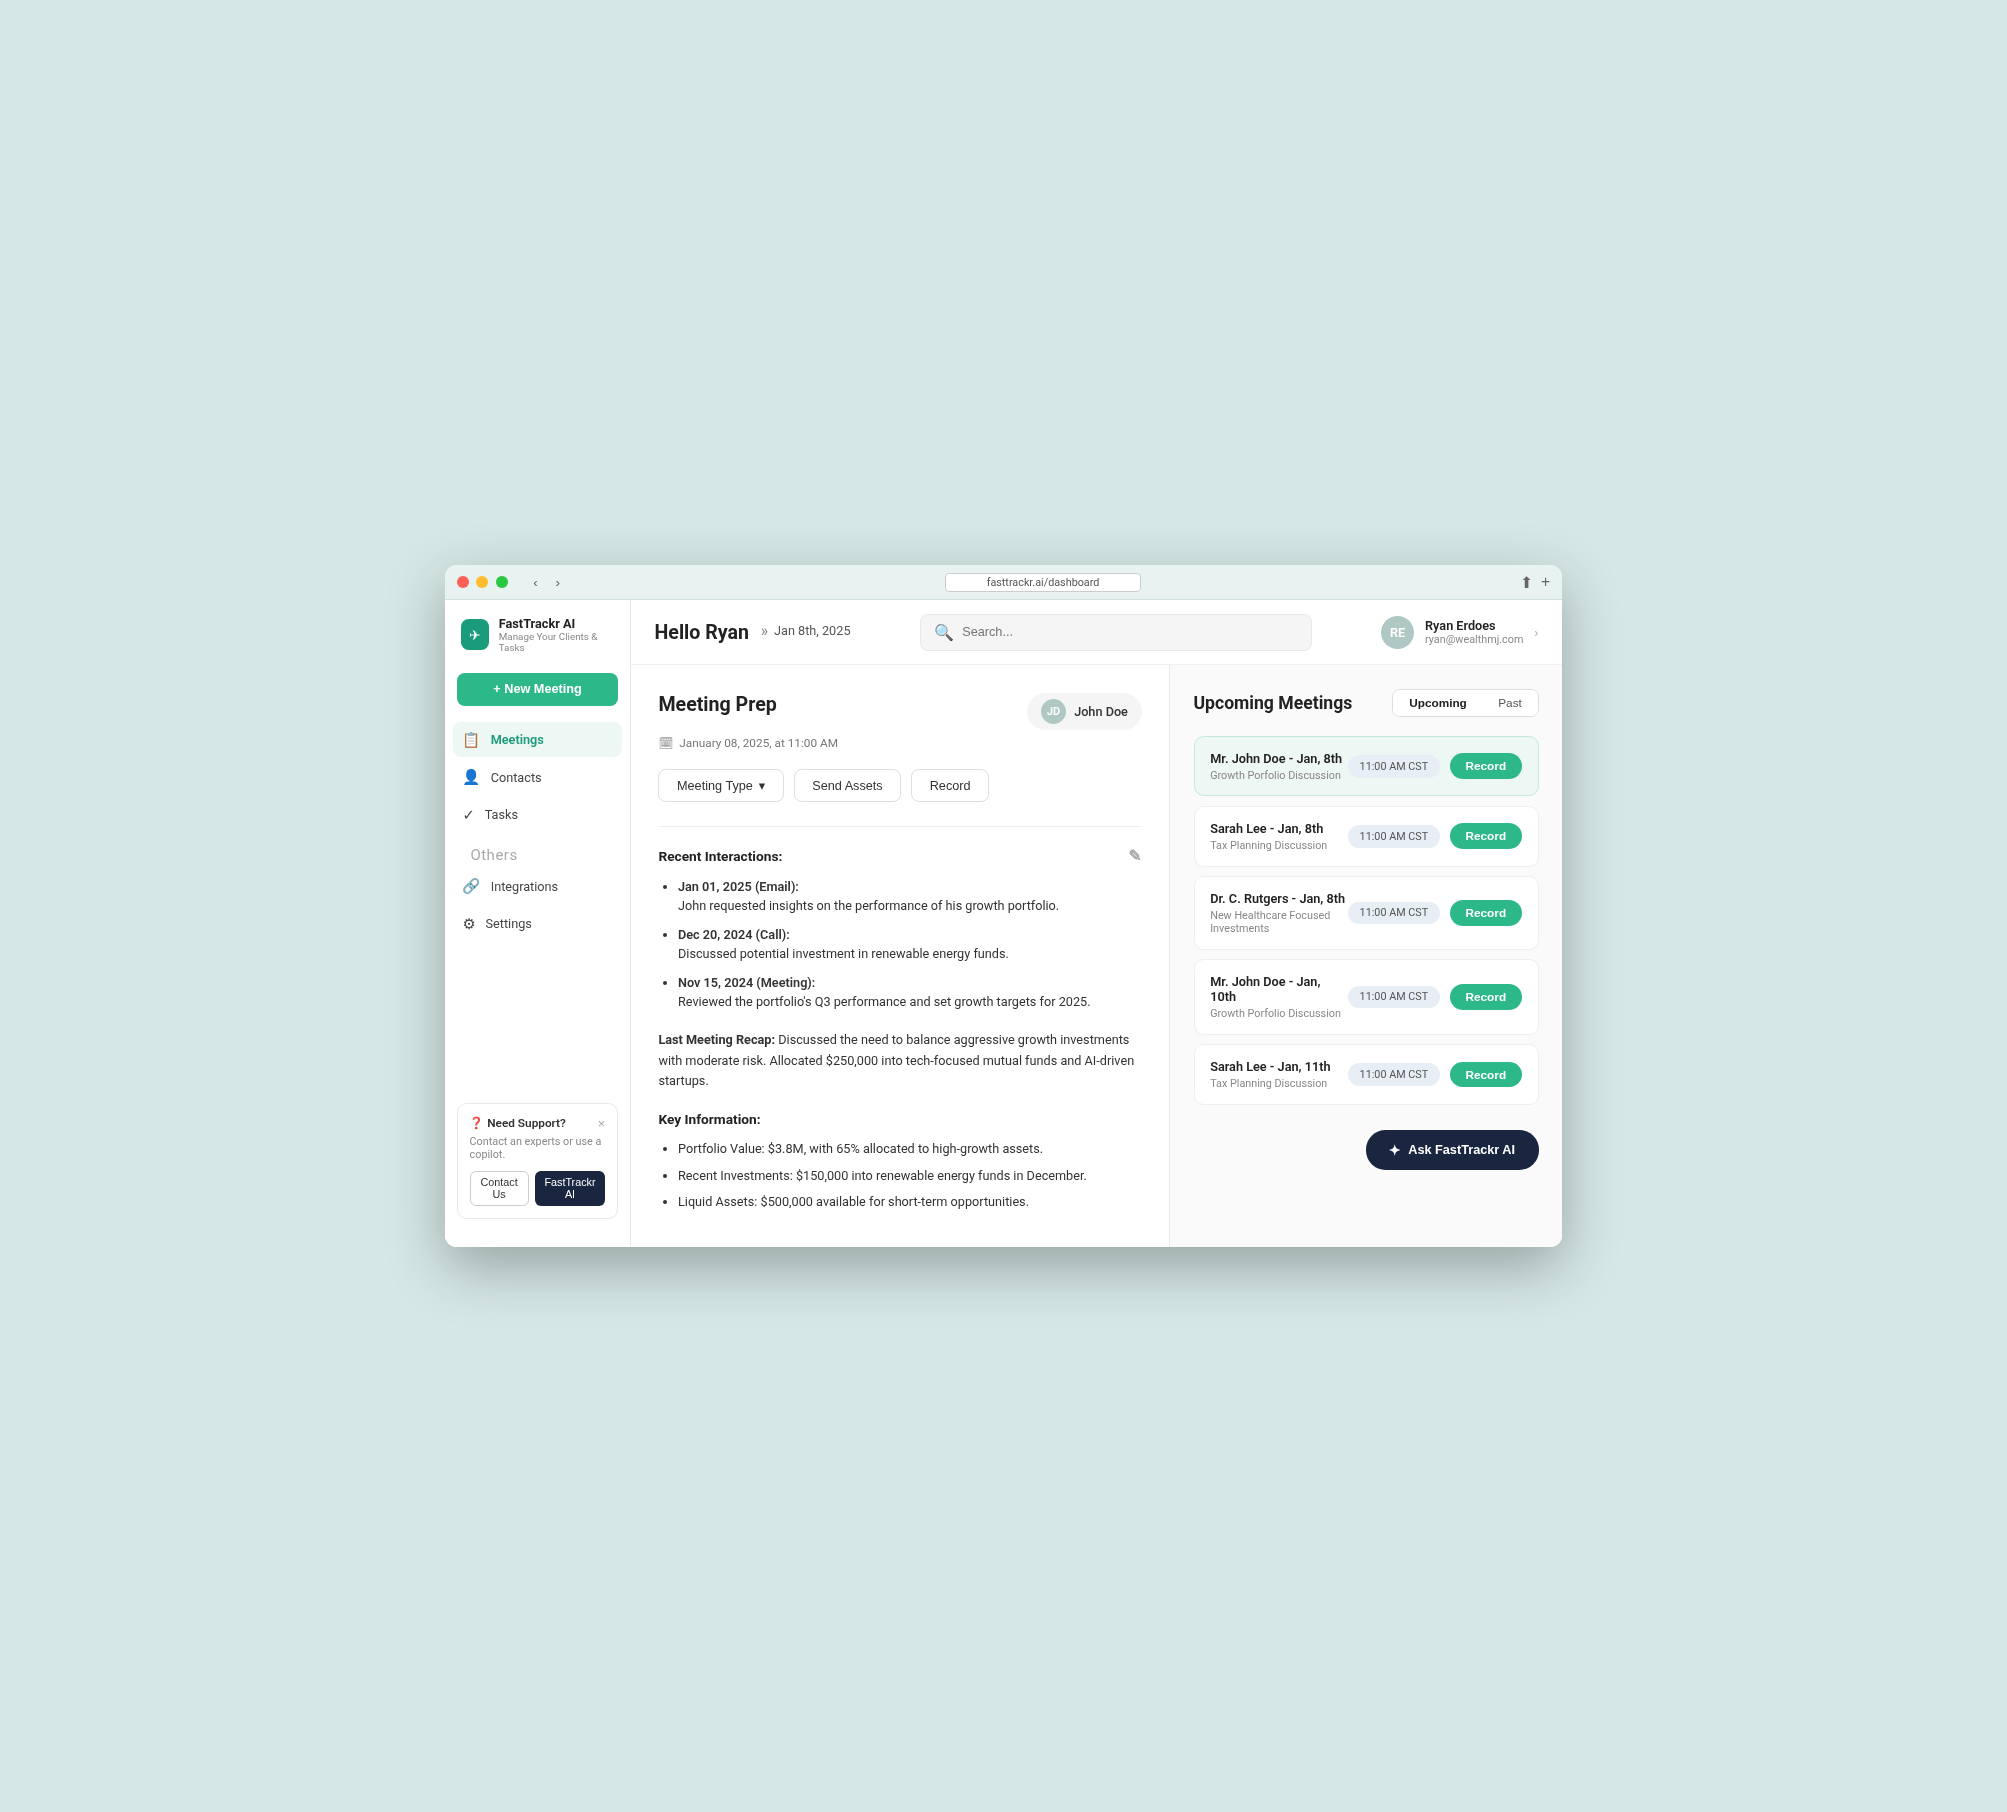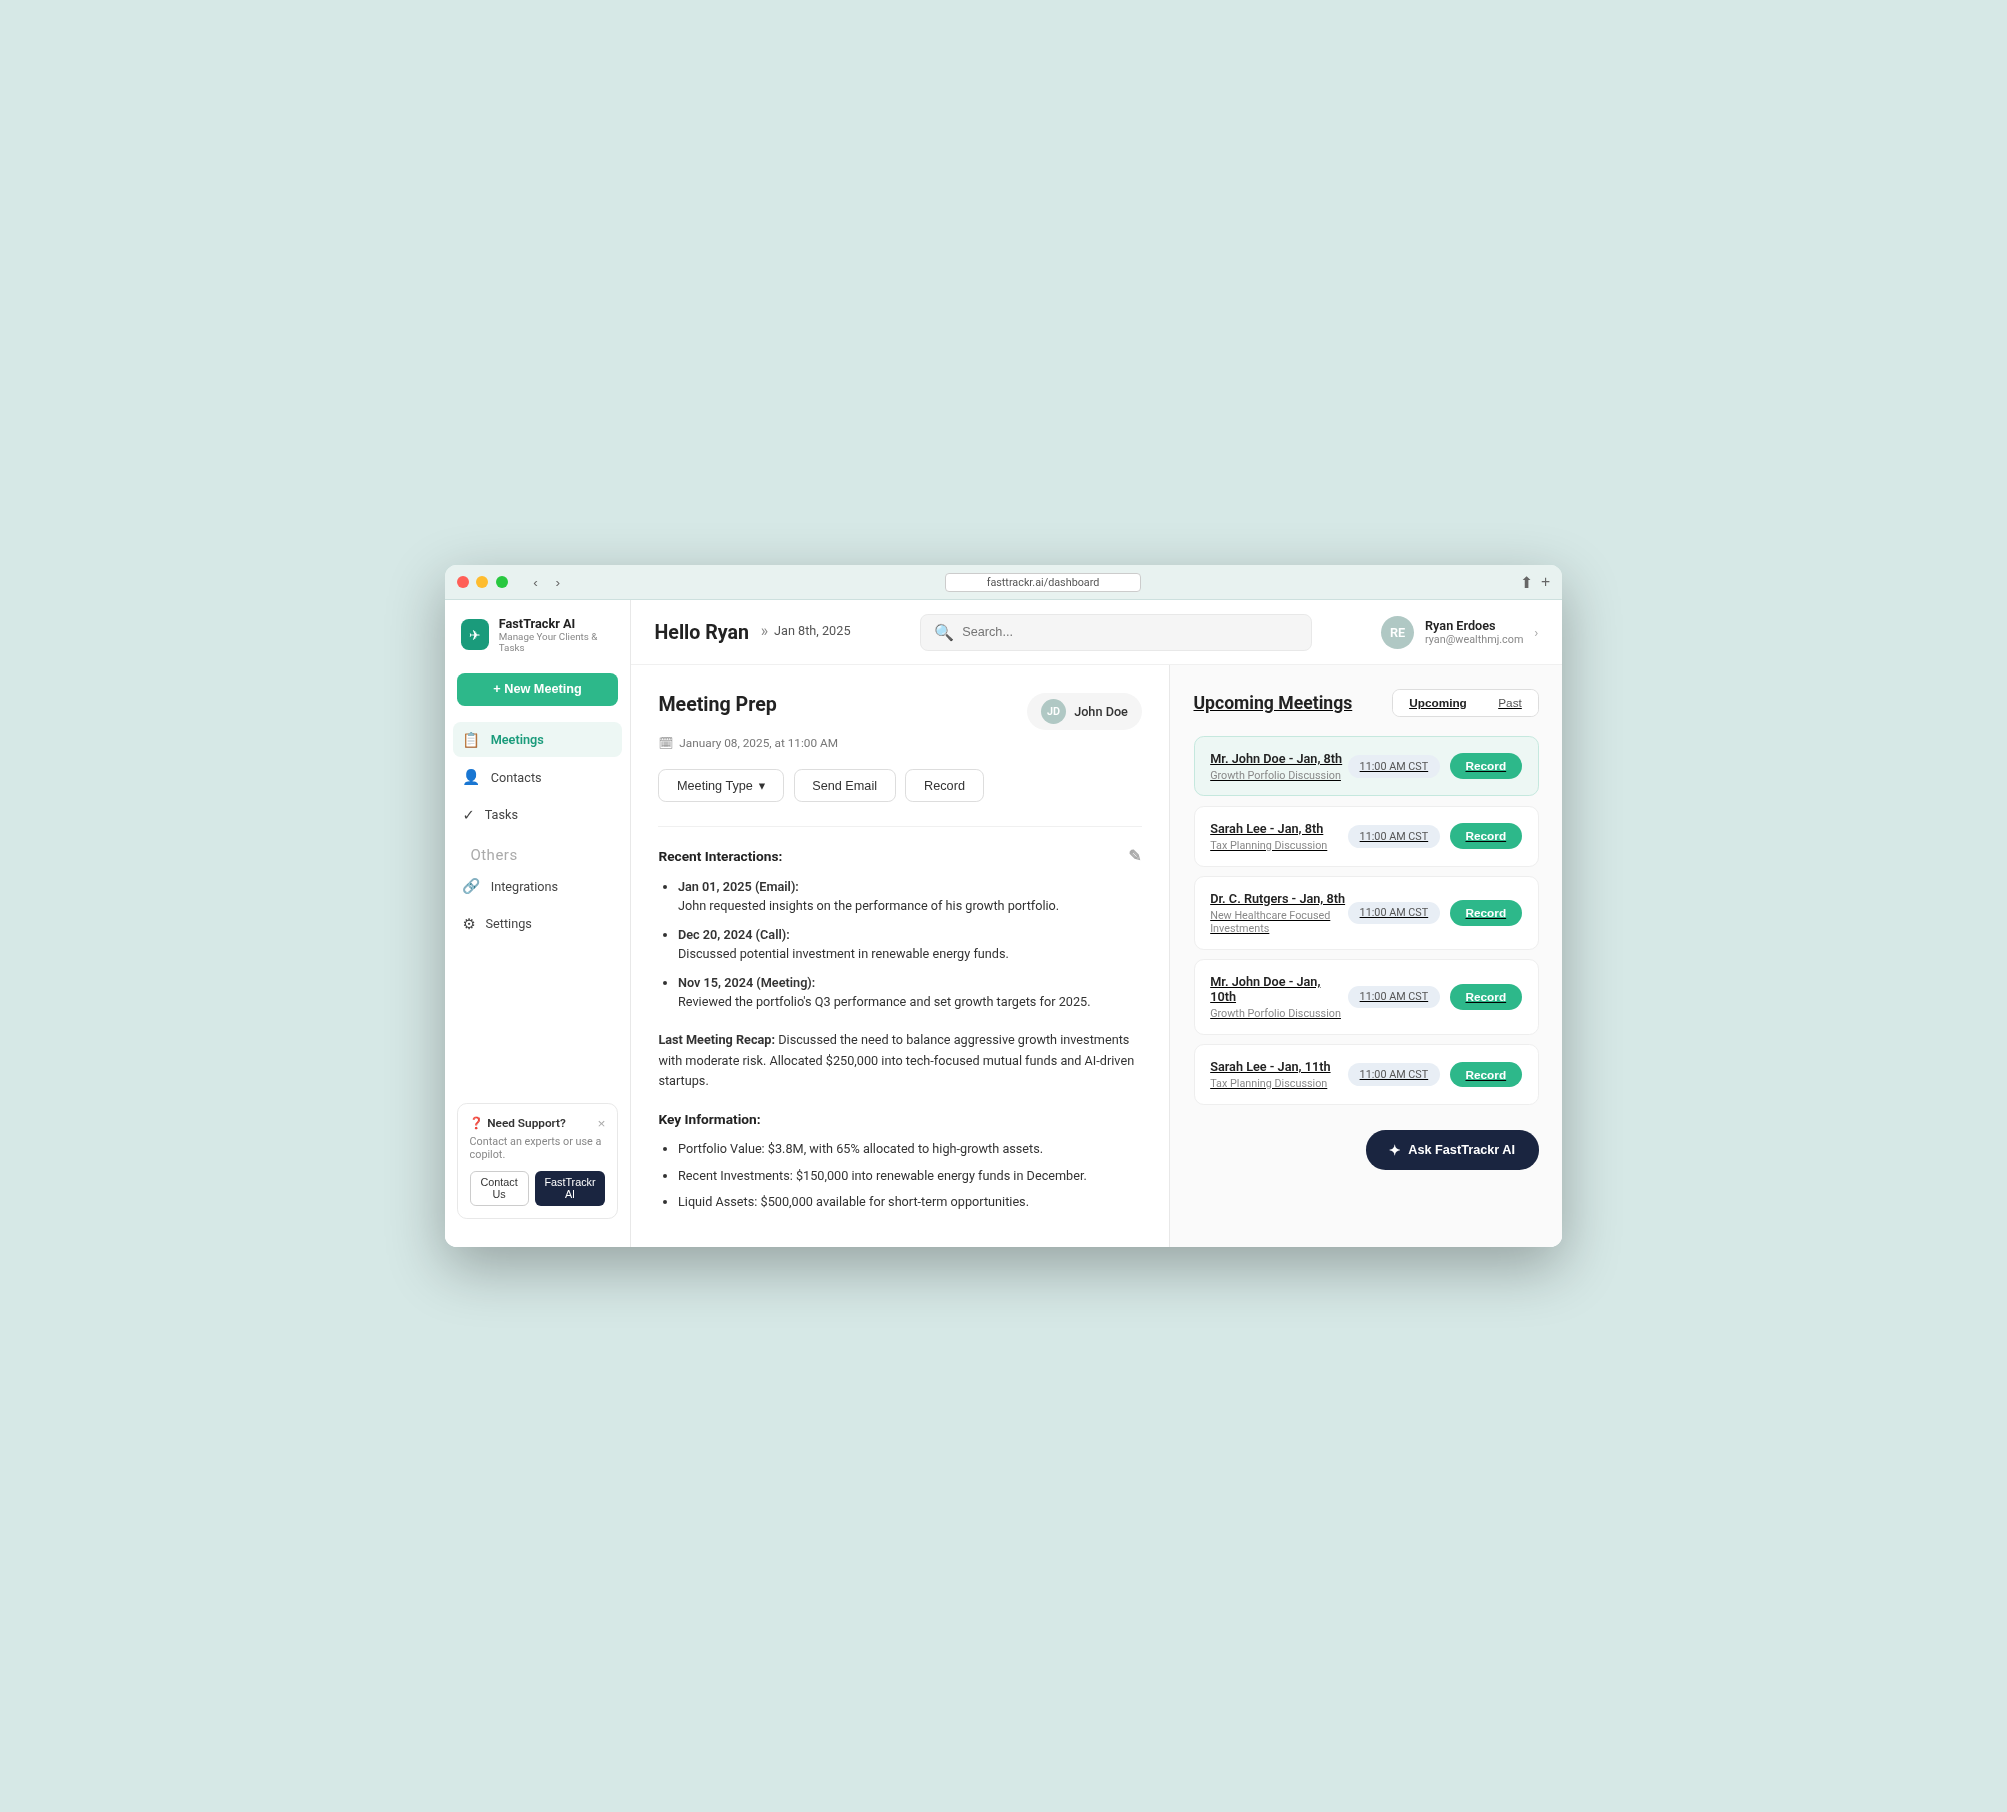--- a/index.html
+++ b/index.html
@@ -281,21 +281,20 @@
     .interaction-list li .int-header { font-weight: 600; }
     .recap-section { margin-bottom: 19.6px; }
     .recap-section p { font-size: 12.7px; color: #333; line-height: 1.6; }
     .key-info-list { padding-left: 19.6px; }
     .key-info-list li { font-size: 12.7px; color: #333; margin-bottom: 7.8px; line-height: 1.5; }
     
     .upcoming-panel {
       width: 392px;
       padding: 23.5px;
       background: #fafafa;
-      text-decoration: underline;
     }
     .panel-header {
       display: flex; align-items: center; justify-content: space-between;
       margin-bottom: 19.6px;
     }
     .panel-title { font-size: 17.6px; font-weight: 700; color: #222; }
     .tab-group {
       display: flex; gap: 0;
       border: 1px solid #ddd;
       border-radius: 7.8px;
@@ -488,21 +487,21 @@
             <span>🗓</span>
             <span>January 08, 2025, at 11:00 AM</span>
           </div>
 
           <div class="prep-actions">
             <button class="prep-action-btn">
               <span>Meeting Type</span>
               <span>▾</span>
             </button>
             <button class="prep-action-btn">
-              <span>Send Email</span>
+              <span>Send Assets</span>
             </button>
             <button class="prep-action-btn">
               <span>Record</span>
             </button>
           </div>
 
           <div class="divider-line"></div>
 
           <div class="section-title">
             <span>Recent Interactions:</span>

